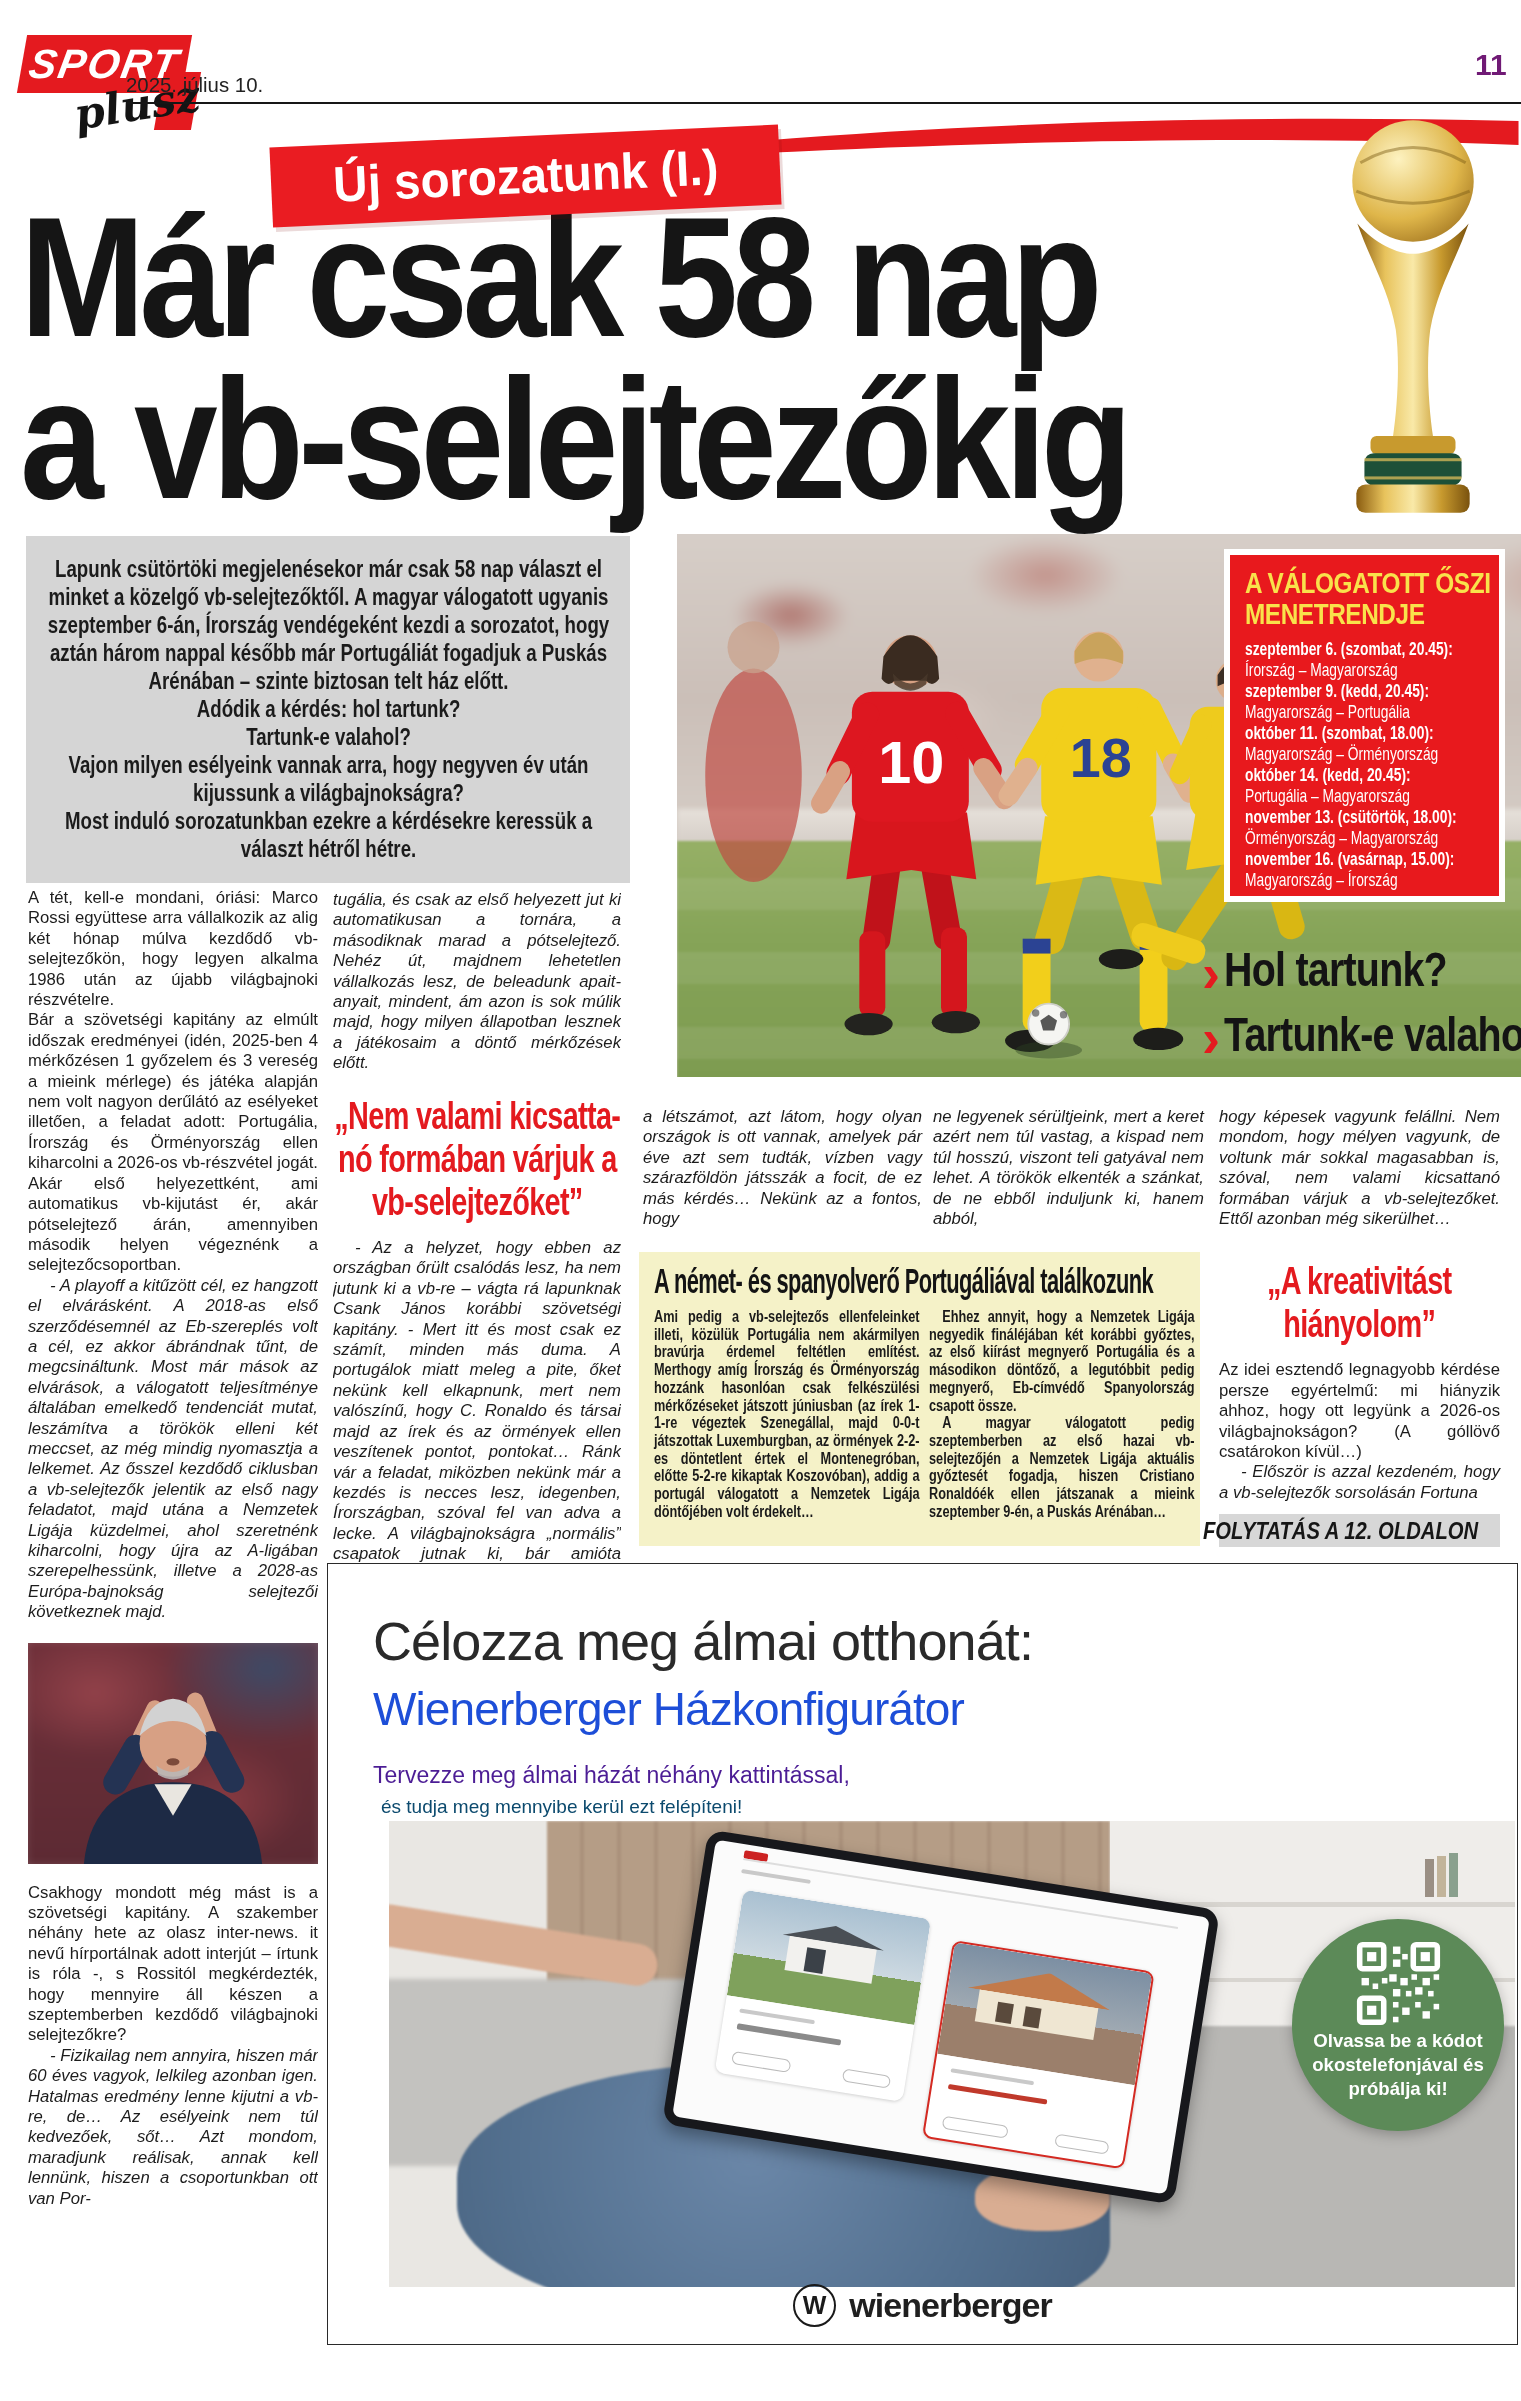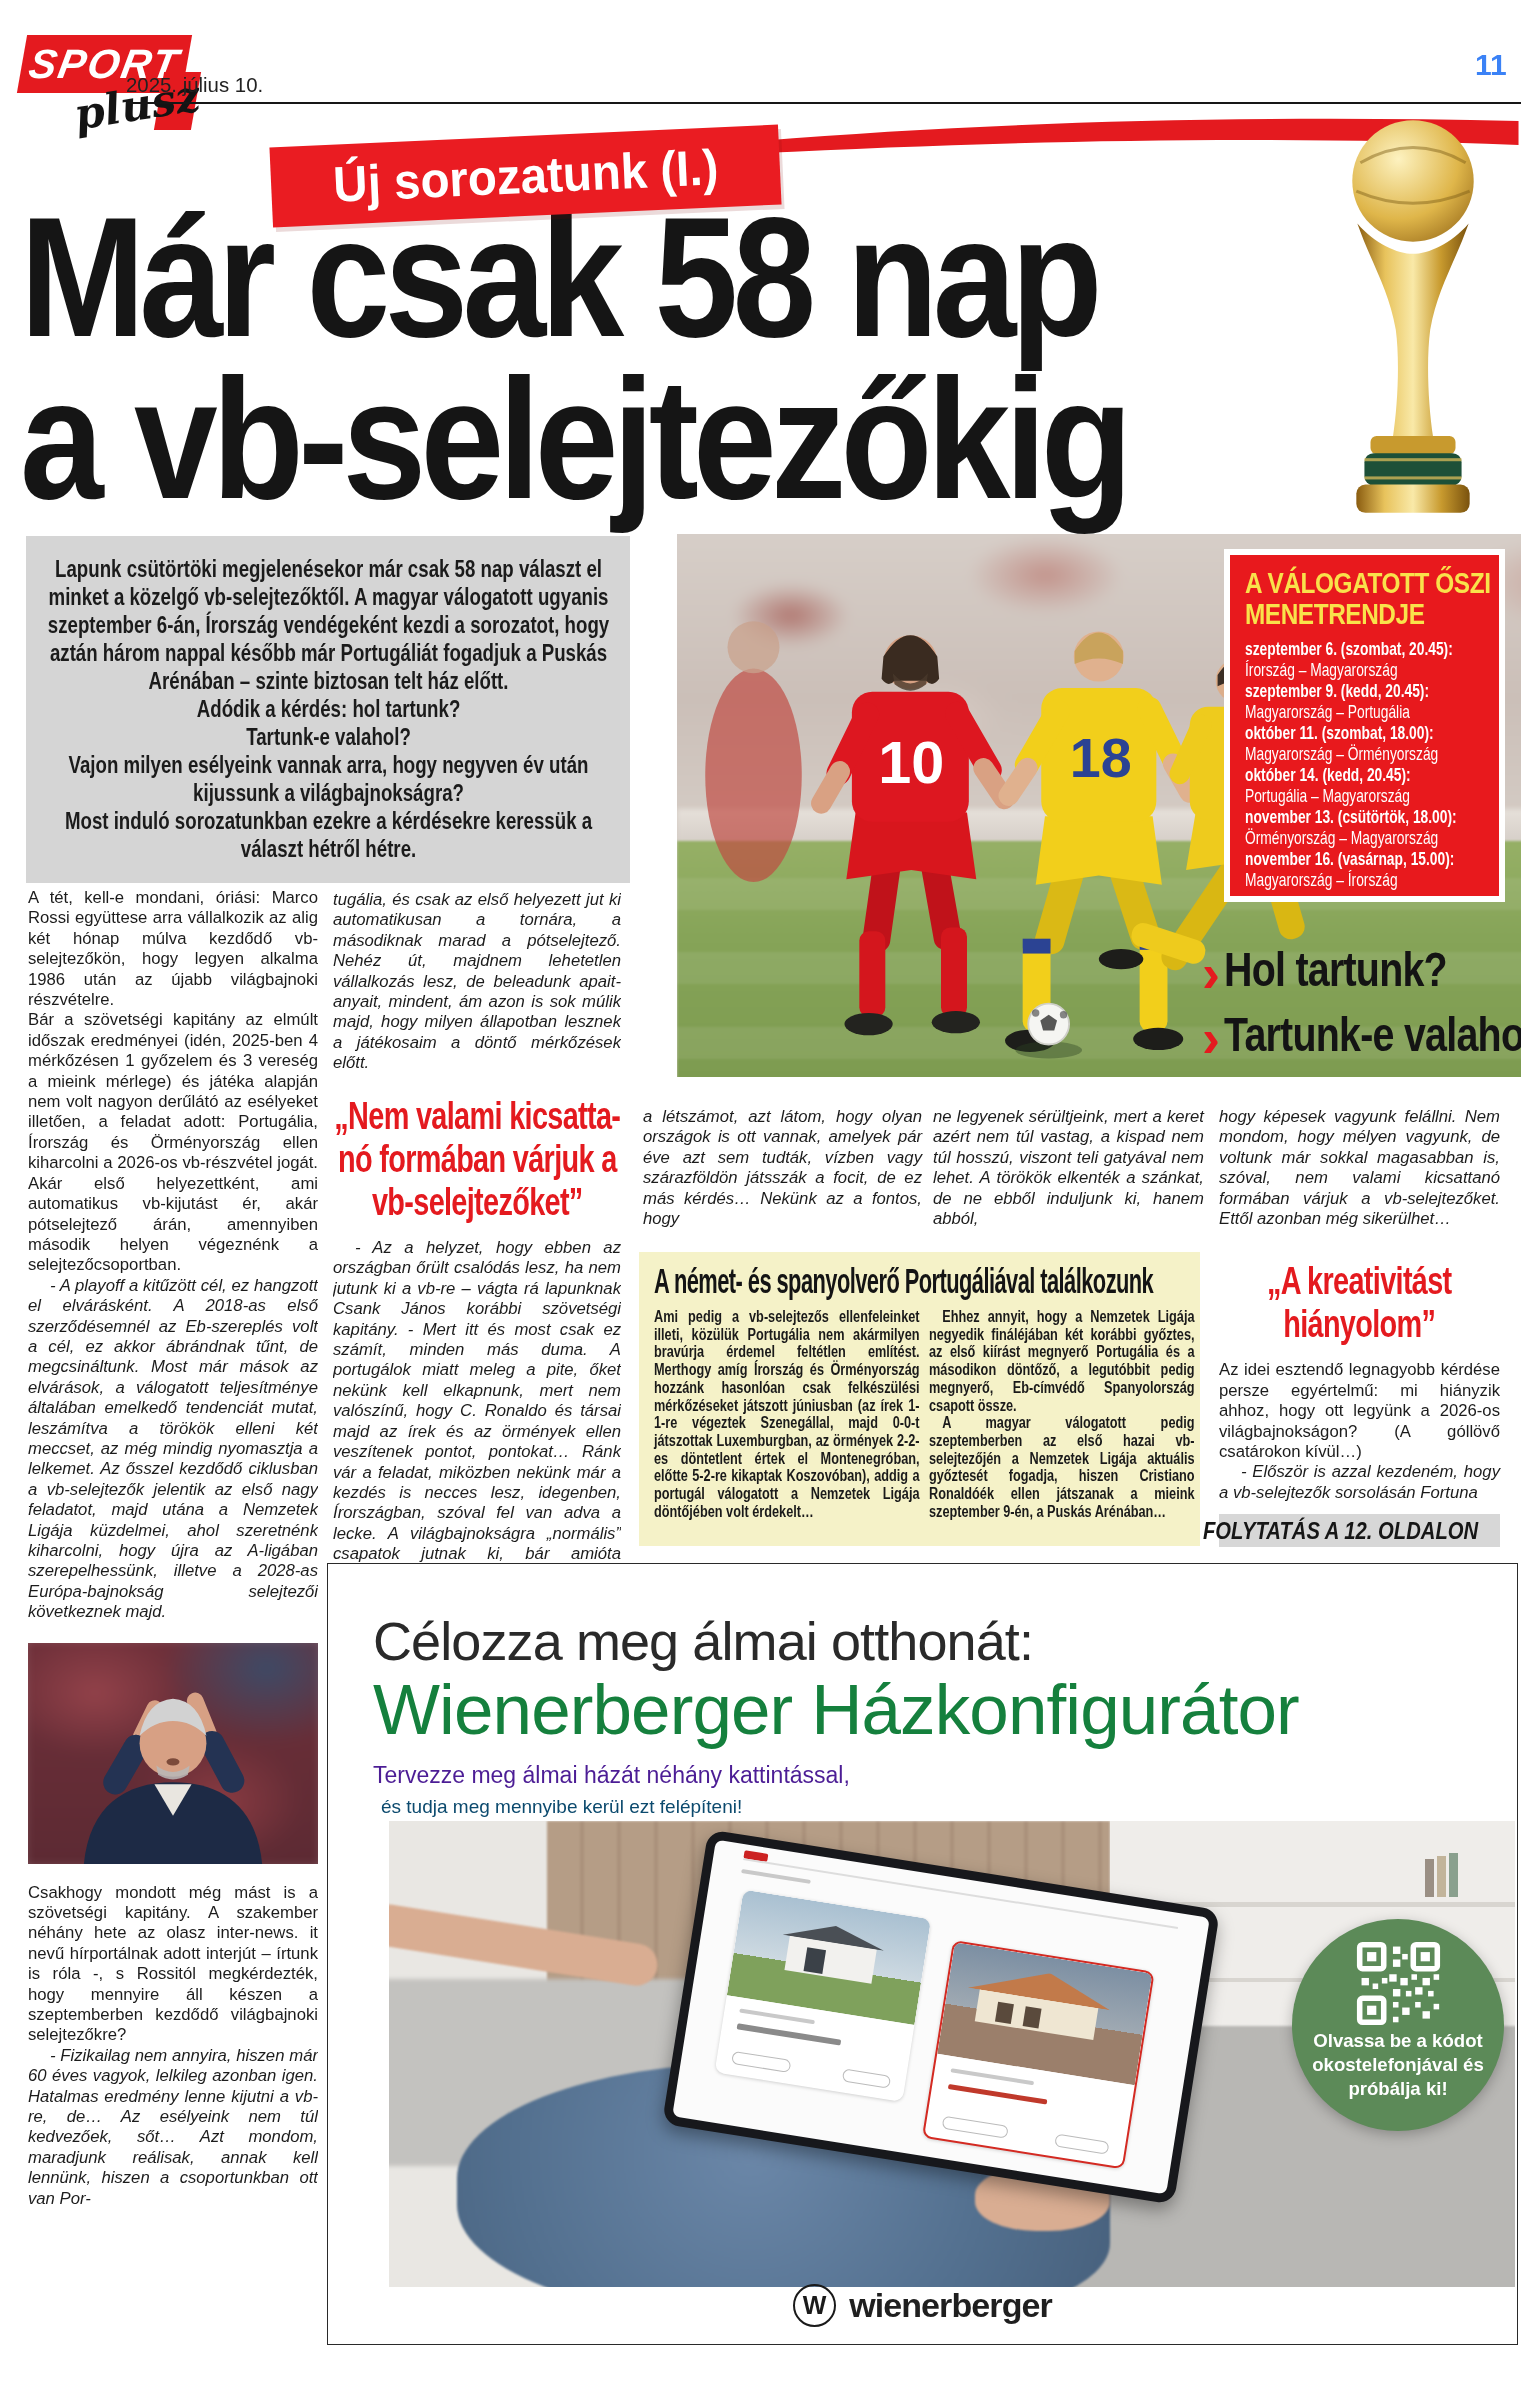--- a/index.html
+++ b/index.html
@@ -66,21 +66,21 @@
               display:flex;align-items:center;justify-content:center;">
     <span style="color:#fff;font-weight:700;font-style:italic;font-size:41px;letter-spacing:1.9px;">SPORT</span>
   </div>
   <div style="position:absolute;left:137px;top:37px;width:37px;height:58px;background:#e41a1f;transform:skewX(-10deg);"></div>
   <div style="position:absolute;left:52px;top:45px;font-size:43px;font-weight:700;font-style:italic;color:#141414;
               transform:rotate(-9deg);font-family:'DejaVu Serif',serif;">plusz</div>
 </div>
 
 <div class="abs" style="left:126px;top:74px;font-size:20.4px;color:#222;">2025. július 10.</div>
 <div class="abs" style="left:126px;top:102px;width:1395px;height:1.9px;background:#161616;"></div>
-<div class="abs" style="left:1475px;top:48px;font-size:30px;font-weight:700;color:#3b82f6;">11</div>
+<div class="abs" style="left:1475px;top:48px;font-size:30px;font-weight:700;color:#701a75;">11</div>
 
 <svg class="abs" style="left:595px;top:108px;z-index:0;" width="927" height="59" viewBox="0 0 998 64">
   <path d="M0,52 C300,20 620,6 998,14 L998,40 C620,26 300,42 0,58 Z" fill="#e41a1f"></path>
 </svg>
 
 <div class="abs" style="left:271px;top:136px;width:509px;height:80px;background:#ea1c22;transform:rotate(-2.6deg);
             display:flex;align-items:center;justify-content:center;z-index:2;box-shadow:2.8px 4.6px 0 rgba(120,10,10,0.15);">
   <span style="color:#fff;font-size:50px;font-weight:700;transform:scaleX(0.95);white-space:nowrap;">Új sorozatunk (I.)</span>
 </div>
 
@@ -294,21 +294,21 @@
   <div class="cx" style="width:855px;transform:scaleX(0.625);font-weight:700;font-size:35px;letter-spacing:-0.9px;white-space:nowrap;color:#141414;margin-bottom:9.3px;">A német- és spanyolverő Portugáliával találkozunk</div>
   <div class="cx" style="position:absolute;left:15px;top:56px;width:334px;transform:scaleX(0.795);font-weight:700;font-size:16px;line-height:17.7px;text-align:justify;color:#1a1a1a;">Ami pedig a vb-selejtezős ellenfeleinket illeti, közülük Portugália nem akármilyen bravúrja érdemel feltétlen említést. Merthogy amíg Írország és Örményország hozzánk hasonlóan csak felkészülési mérkőzéseket játszott júniusban (az írek 1-1-re végeztek Szenegállal, majd 0-0-t játszottak Luxemburgban, az örmények 2-2-es döntetlent értek el Montenegróban, előtte 5-2-re kikaptak Koszovóban), addig a portugál válogatott a Nemzetek Ligája döntőjében volt érdekelt…</div>
   <div style="position:absolute;left:290px;top:56px;">
     <p class="cx" style="width:334px;transform:scaleX(0.795);font-weight:700;font-size:16px;line-height:17.7px;text-align:justify;color:#1a1a1a;margin:0;text-indent:16.7px;">Ehhez annyit, hogy a Nemzetek Ligája negyedik fináléjában két korábbi győztes, az első kiírást megnyerő Portugália és a másodikon döntőző, a legutóbbit pedig megnyerő, Eb-címvédő Spanyolország csapott össze.</p>
     <p class="cx" style="width:334px;transform:scaleX(0.795);font-weight:700;font-size:16px;line-height:17.7px;text-align:justify;color:#1a1a1a;margin:0;text-indent:16.7px;">A magyar válogatott pedig szeptemberben az első hazai vb-selejtezőjén a Nemzetek Ligája aktuális győztesét fogadja, hiszen Cristiano Ronaldóék ellen játszanak a mieink szeptember 9-én, a Puskás Arénában…</p>
   </div>
 </div>
 
 <div class="abs" style="left:327px;top:1563px;width:1191px;height:782px;border:1.9px solid #2a2a2a;box-sizing:border-box;background:#fff;">
   <div style="position:absolute;left:45px;top:43px;font-size:54px;letter-spacing:-0.9px;color:#2a2a2a;line-height:69px;">Célozza meg álmai otthonát:</div>
-  <div style="position:absolute;left:45px;top:111px;font-size:71px;letter-spacing:-0.9px;color:#15803d;line-height:69px;">Wienerberger Házkonfigurátor</div>
+  <div style="position:absolute;left:45px;top:111px;font-size:46px;letter-spacing:-0.9px;color:#1d4ed8;line-height:69px;">Wienerberger Házkonfigurátor</div>
   <div style="position:absolute;left:45px;top:195px;font-size:23px;line-height:32px;color:#4c1d95;">Tervezze meg álmai házát néhány kattintással,</div>
   <div style="position:absolute;left:45px;top:227px;font-size:19px;line-height:32px;color:#0c4a6e;margin-left:8px;">és tudja meg mennyibe kerül ezt felépíteni!</div>
 
   <div style="position:absolute;left:61px;top:257px;width:1126px;height:466px;overflow:hidden;background:#e9e7e3;">
     <div class="wood"></div>
     <div class="shelf">
       <div class="shelf-line" style="top:30%;"></div>
       <div class="shelf-line" style="top:58%;"></div>
       <div style="position:absolute;right:14%;top:12%;width:9.3px;height:16%;background:#8aa08e;"></div>
       <div style="position:absolute;right:17%;top:13%;width:9.3px;height:15%;background:#c2b49a;"></div>

